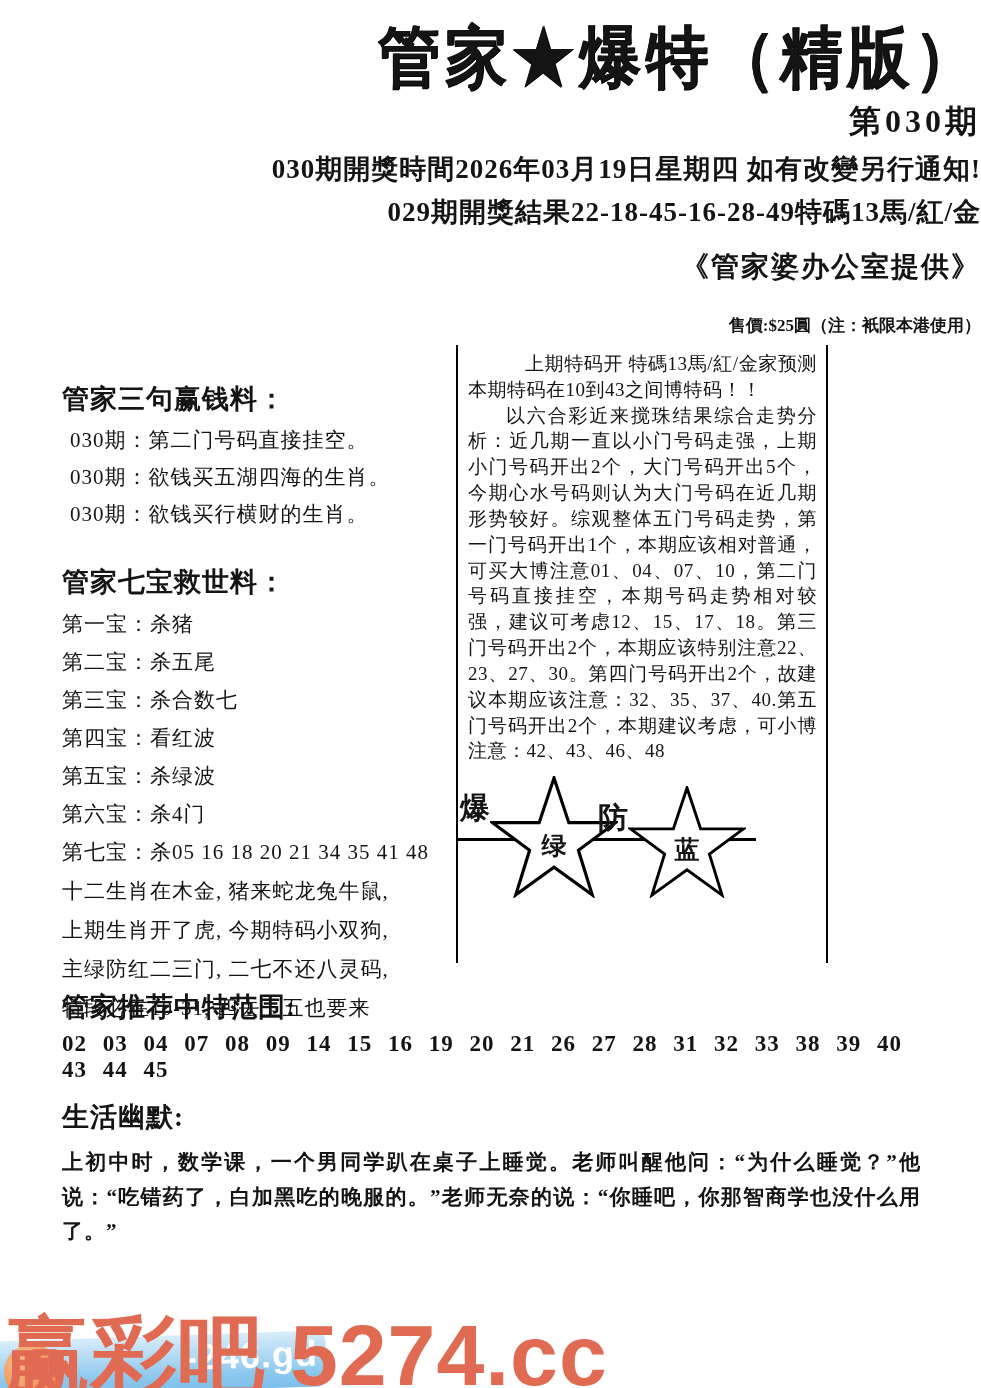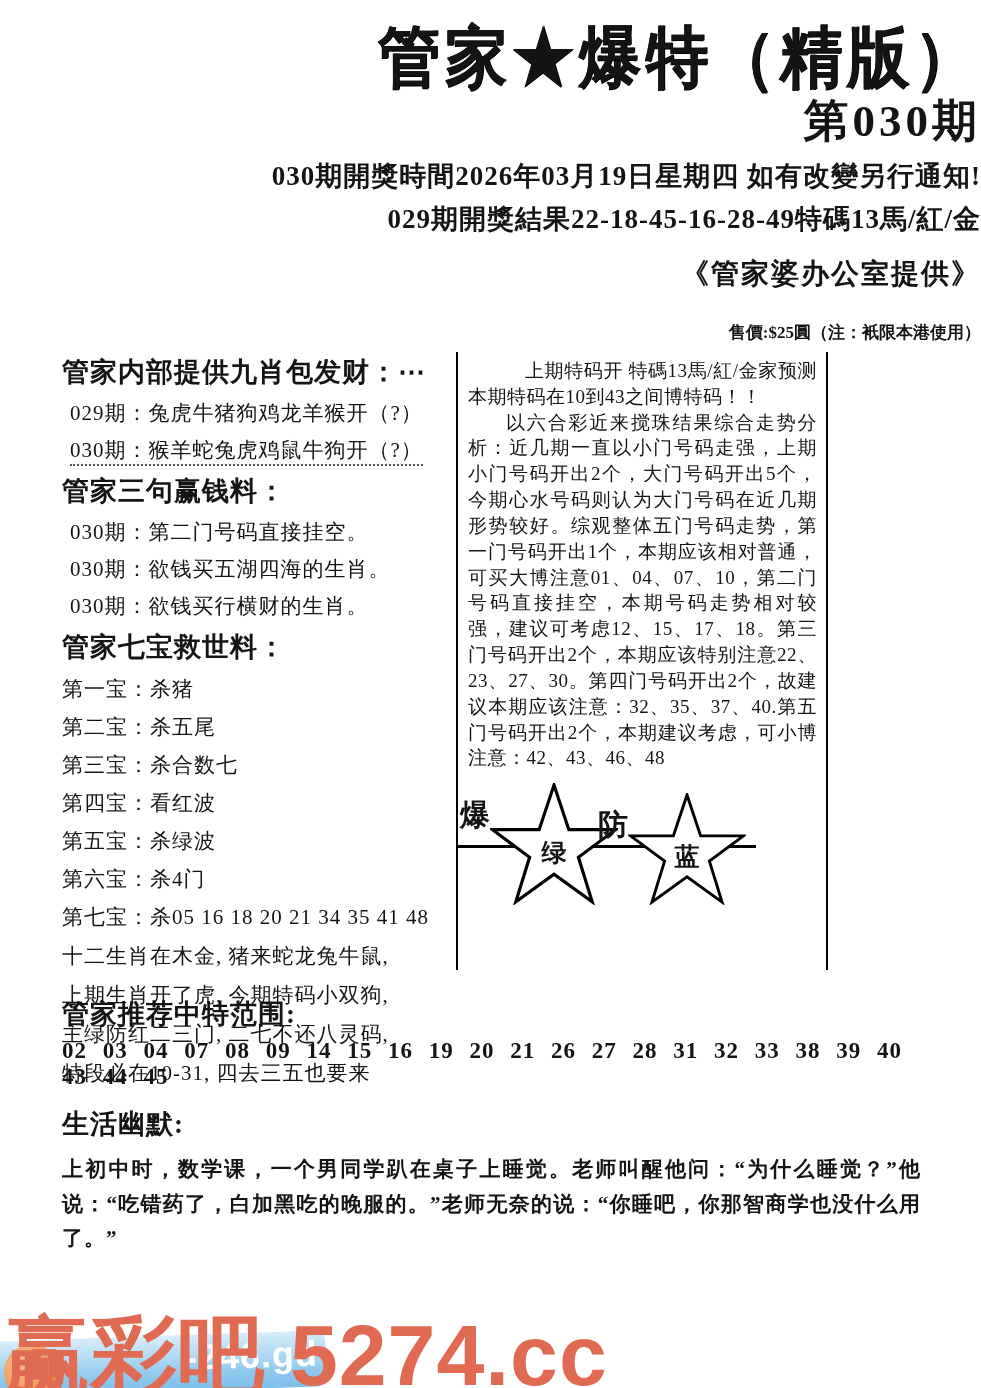--- a/index.html
+++ b/index.html
@@ -10,34 +10,34 @@
     background: #ffffff; color: #141414;
     font-family: "Liberation Serif", "DejaVu Serif", serif;
   }
   
   .header { text-align: right; padding-top: 26px; }
   .main-title {
     font-size: 62px; font-weight: 900; letter-spacing: 5px;
     text-shadow: 1px 0 #000, 0 1px #000;
     transform: scaleY(1.08); line-height: 1.0;
   }
-  .issue-no { font-size: 45px; font-weight: 800; margin-top: 3px; letter-spacing: 4px; }
+  .issue-no { font-size: 32px; font-weight: 800; margin-top: 12px; letter-spacing: 4px; }
   .meta-line { font-size: 27px; font-weight: 800; margin-top: 7px; letter-spacing: 1px; }
   .provider { font-size: 28px; font-weight: 800; margin-top: 18px; letter-spacing: 2px; }
   .price { font-size: 17px; font-weight: 800; margin-top: 28px; }
   
   .content { padding: 6px 60px 0 62px; }
   .sec-title { font-size: 27px; font-weight: 900; margin: 16px 0 8px; letter-spacing: 1px; }
   .row { font-size: 21px; margin: 9px 0; letter-spacing: 1px; }
   .row-label { display:inline-block; min-width: 78px; }
   .indent { padding-left: 8px; }
   .dotted-u { border-bottom: 2px dotted #555; padding-bottom: 2px; }
   .columns { display: flex; align-items: flex-start; margin-top: 2px; height: 628px; }
   .left-col { width: 386px; flex: 0 0 auto; }
-  .left-col .sec-title { margin-top: 4px; }
+  .left-col .sec-title { margin-top: 36px; }
   .left-col .first-title { margin-top: 2px; }
   .treasure-row { font-size: 21px; margin: 10px 0; letter-spacing: 1px; }
   .poem-line { font-size: 21px; margin: 11px 0; letter-spacing: 1px; }
   
   .right-col {
     width: 372px; flex: 0 0 auto; margin-left: 8px;
     border-left: 2px solid #000; border-right: 2px solid #000;
     padding: 6px 9px 0 10px; height: 618px; position: relative;
   }
   .analysis-p {
@@ -106,29 +106,20 @@
   <div class="price">售價:$25圓（注：衹限本港使用）</div>
 </div>
 
 <div class="content">
 
 
   <div class="columns">
 
     <div class="left-col">
 
-      <div>
-        <div class="sec-title first-title">管家内部提供九肖包发财：⋯</div>
-        <div class="row indent">
-          <span class="row-label">029期：</span><span>兔虎牛猪狗鸡龙羊猴开（?）</span>
-        </div>
-        <div class="row indent">
-          <span class="dotted-u"><span class="row-label">030期：</span><span>猴羊蛇兔虎鸡鼠牛狗开（?）</span></span>
-        </div>
-      </div>
 
       <div>
         <div class="sec-title">管家三句赢钱料：</div>
         <div class="row indent">
           <span class="row-label">030期：</span><span>第二门号码直接挂空。</span>
         </div>
         <div class="row indent">
           <span class="row-label">030期：</span><span>欲钱买五湖四海的生肖。</span>
         </div>
         <div class="row indent">

